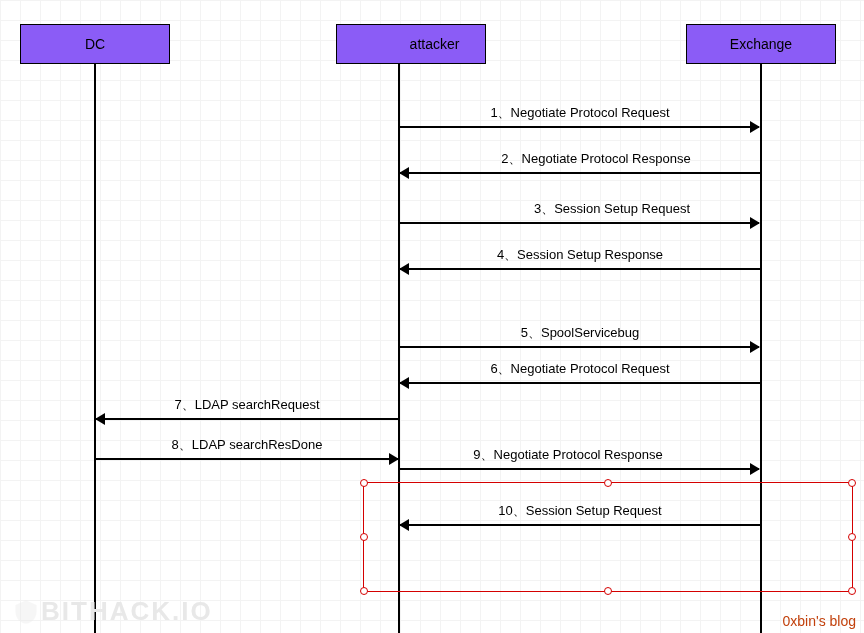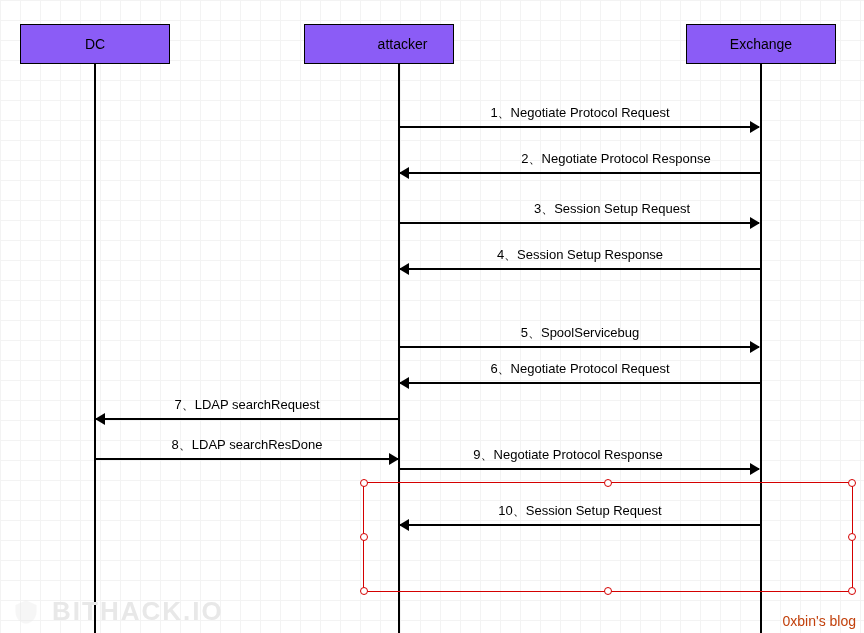--- a/index.html
+++ b/index.html
@@ -82,54 +82,54 @@
   .watermark {
     position: absolute;
     left: 12px;
     bottom: 6px;
     font-size: 26px;
     font-weight: 700;
     color: #e8e8e8;
     letter-spacing: 2px;
     display: flex;
     align-items: center;
-    gap: 12px;
+    gap: 1px;
   }
   .watermark svg { opacity: 0.35; }
   .credit {
     position: absolute;
     right: 8px;
     bottom: 4px;
     font-size: 14px;
     color: #c2410c;
   }
 </style>
 </head>
 <body>
 
 <div class="grid"></div>
 
 <div class="actor-box" style="left:20px; top:24px;">
   <span>DC</span>
 </div>
-<div class="actor-box" style="left:304px; top:24px;padding-left:47px;">
+<div class="actor-box" style="left:336px; top:24px;padding-left:47px;">
   <span>attacker</span>
 </div>
 <div class="actor-box" style="left:686px; top:24px;">
   <span>Exchange</span>
 </div>
 
 <div class="lifeline" style="left:94px;"></div>
 <div class="lifeline" style="left:398px;"></div>
 <div class="lifeline" style="left:760px;"></div>
 
 <div class="msg" style="left:400px; top:104px; width:360px;">1、Negotiate Protocol Request</div>
 <div class="arrow right" style="left:400px; top:126px; width:359px;"></div>
 
-<div class="msg" style="left:400px; top:150px; width:392px;margin-left:20px;">2、Negotiate Protocol Response</div>
+<div class="msg" style="left:400px; top:150px; width:392px;">2、Negotiate Protocol Response</div>
 <div class="arrow left" style="left:400px; top:172px; width:360px;"></div>
 
 <div class="msg" style="left:400px; top:200px; width:424px;">3、Session Setup Request</div>
 <div class="arrow right" style="left:400px; top:222px; width:359px;"></div>
 
 <div class="msg" style="left:400px; top:246px; width:360px;">4、Session Setup Response</div>
 <div class="arrow left" style="left:400px; top:268px; width:360px;"></div>
 
 <div class="msg" style="left:400px; top:324px; width:360px;">5、SpoolServicebug</div>
 <div class="arrow right" style="left:400px; top:346px; width:359px;"></div>

